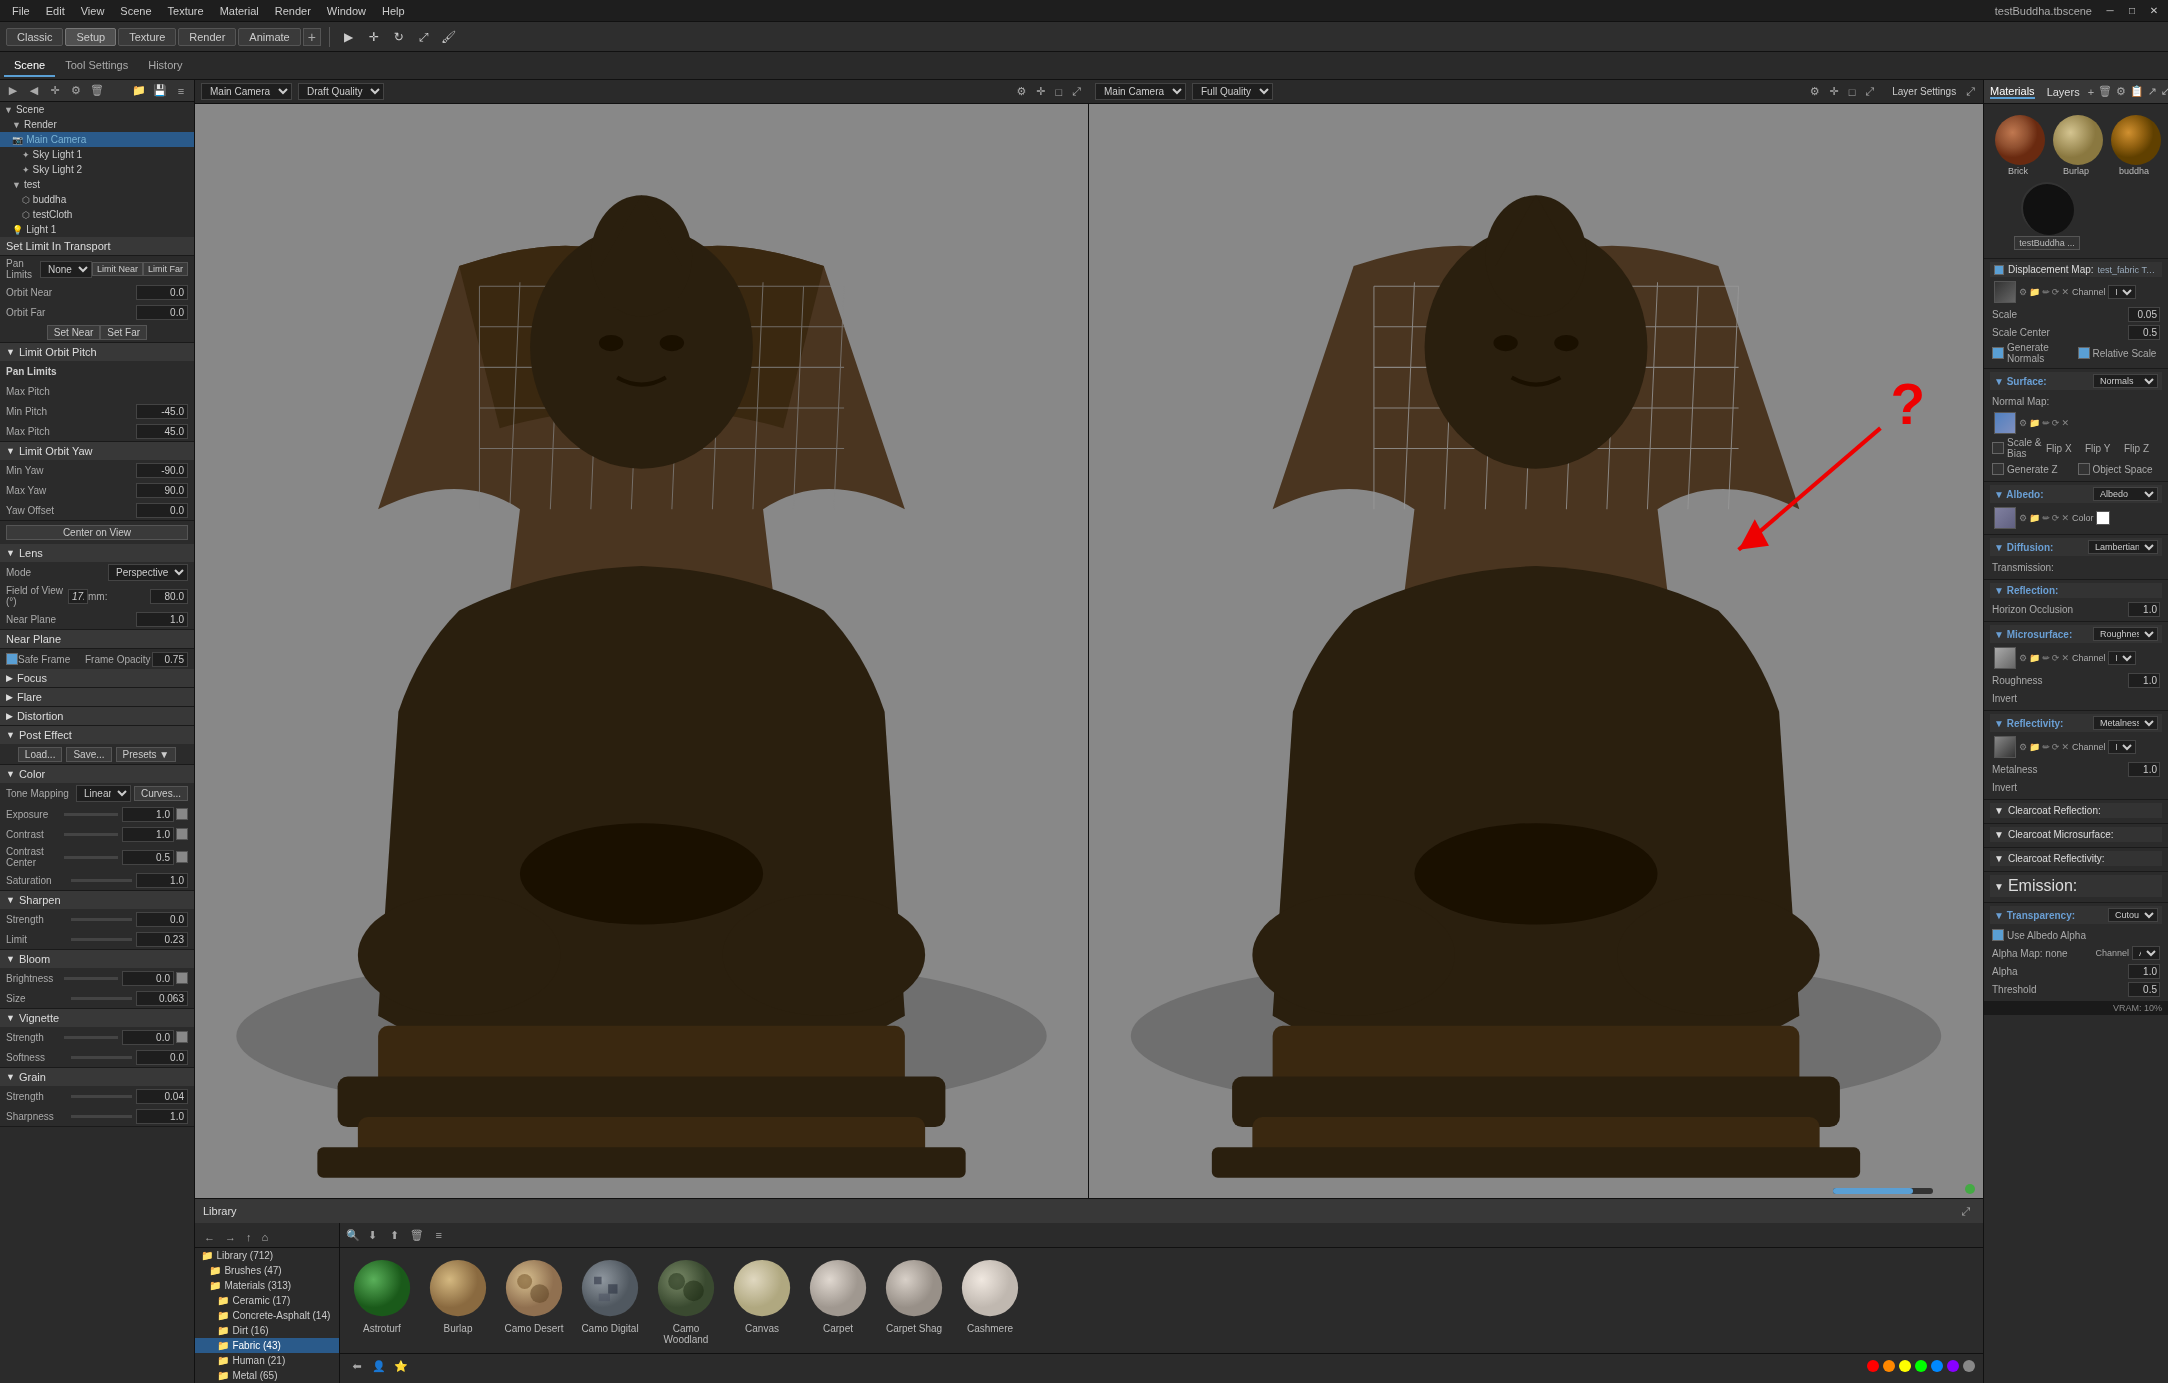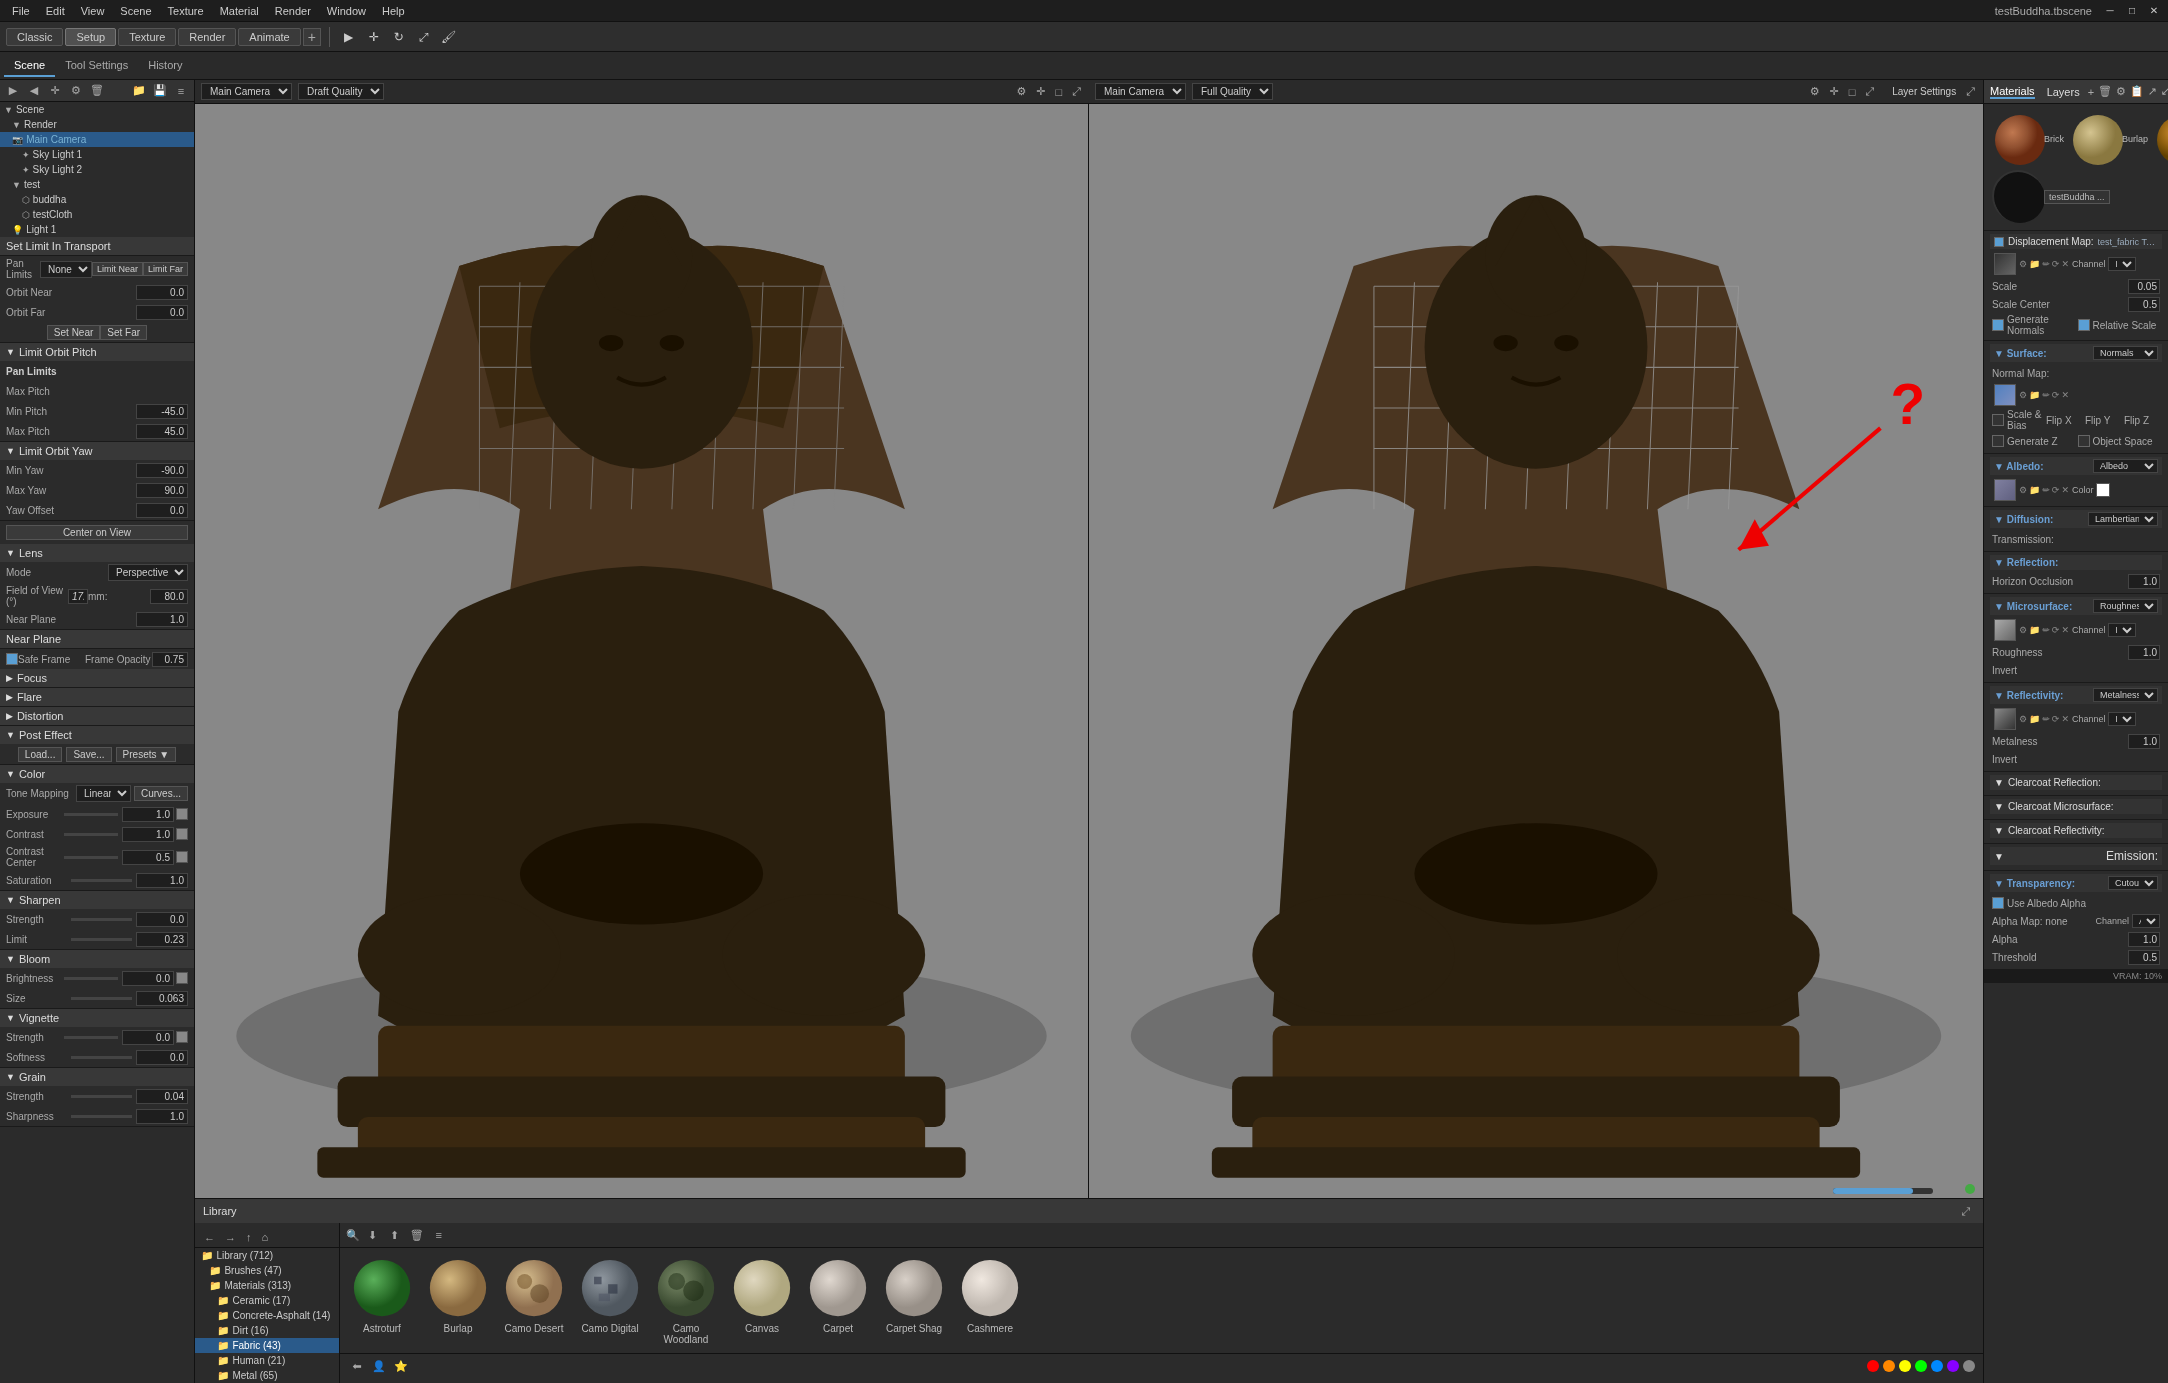--- a/index.html
+++ b/index.html
@@ -73,21 +73,21 @@
     .library-items-container { display: flex; padding: 8px; gap: 8px; }
     .lib-item { display: flex; flex-direction: column; align-items: center; width: 68px; flex-shrink: 0; cursor: pointer; }
     .lib-thumb { width: 64px; height: 64px; border-radius: 50%; border: 2px solid transparent; overflow: hidden; display: flex; align-items: center; justify-content: center; }
     .lib-name { font-size: 10px; color: #bbb; text-align: center; margin-top: 3px; }
 
     
     #right-panel { width: 185px; background: #2b2b2b; border-left: 1px solid #111; overflow-y: auto; flex-shrink: 0; }
     .mat-header { background: #383838; height: 24px; display: flex; align-items: center; padding: 0 6px; border-bottom: 1px solid #111; gap: 4px; font-size: 11px; color: #ddd; }
     .mat-icon-btn { width: 18px; height: 18px; display: flex; align-items: center; justify-content: center; cursor: pointer; font-size: 11px; color: #aaa; }
     .mat-grid { display: grid; grid-template-columns: 1fr 1fr 1fr; gap: 2px; padding: 6px; }
-    .mat-item { display: flex; flex-direction: row; align-items: center; cursor: pointer; padding: 2px; }
+    .mat-item { display: flex; flex-direction: column; align-items: center; cursor: pointer; padding: 2px; }
     .mat-swatch { width: 52px; height: 52px; border-radius: 50%; border: 2px solid transparent; }
     .mat-name { font-size: 9px; color: #bbb; text-align: center; margin-top: 2px; }
     .mat-section { padding: 3px 6px; border-top: 1px solid #1a1a1a; }
     .mat-section-header { background: #333; padding: 2px 4px; font-size: 10px; color: #ddd; display: flex; align-items: center; gap: 4px; cursor: pointer; margin-bottom: 2px; }
     .mat-row { display: flex; align-items: center; padding: 1px 2px; gap: 3px; font-size: 10px; min-height: 18px; }
     .mat-label { color: #aaa; flex: 1; font-size: 10px; }
     .mat-value { background: #1e1e1e; border: 1px solid #444; color: #ccc; width: 32px; font-size: 10px; padding: 1px 2px; text-align: right; }
     .mat-map-row { display: flex; align-items: center; padding: 2px 4px; gap: 3px; font-size: 9px; }
     .mat-map-thumb { width: 22px; height: 22px; background: #444; border: 1px solid #555; flex-shrink: 0; }
     .mat-map-icon { font-size: 9px; color: #888; cursor: pointer; }
@@ -1079,21 +1079,21 @@
     </div>
     <div class="mat-section">
       <div class="mat-section-header">
         <span style="font-size:10px;">▼</span>
         <span style="font-size:10px;flex:1;">Clearcoat Reflectivity:</span>
       </div>
     </div>
     <div class="mat-section">
       <div class="mat-section-header">
         <span style="font-size:10px;">▼</span>
-        <span style="font-size:12px;flex:1;text-align:right;">Emission:</span>
+        <span style="font-size:16px;flex:1;">Emission:</span>
       </div>
     </div>
 
     <div class="mat-section">
       <div class="mat-section-header">
         <span style="color:#6a9fd4;font-size:10px;font-weight:bold;">▼ Transparency:</span>
         <span style="flex:1;"></span>
         <select class="channel-select" style="width:50px;font-size:9px;">
           <option>Cutout</option>
         </select>

